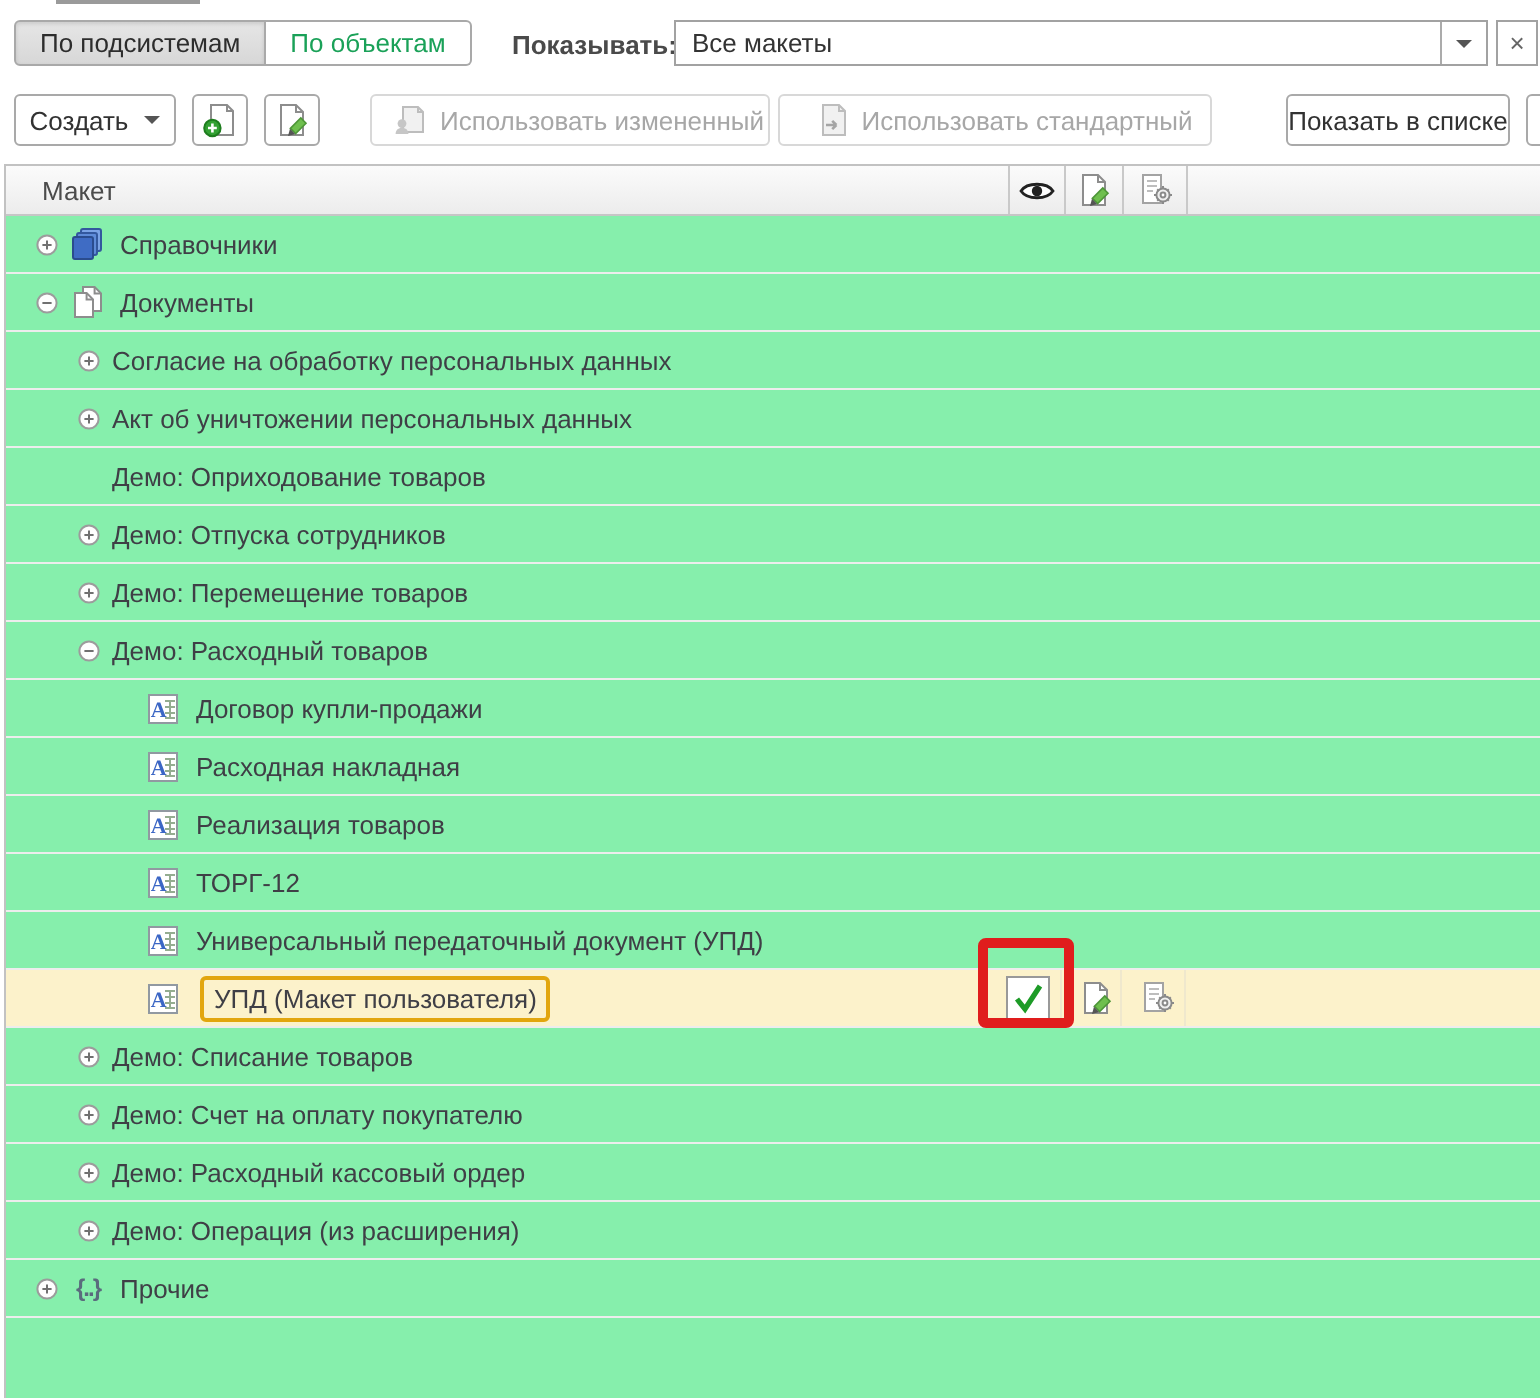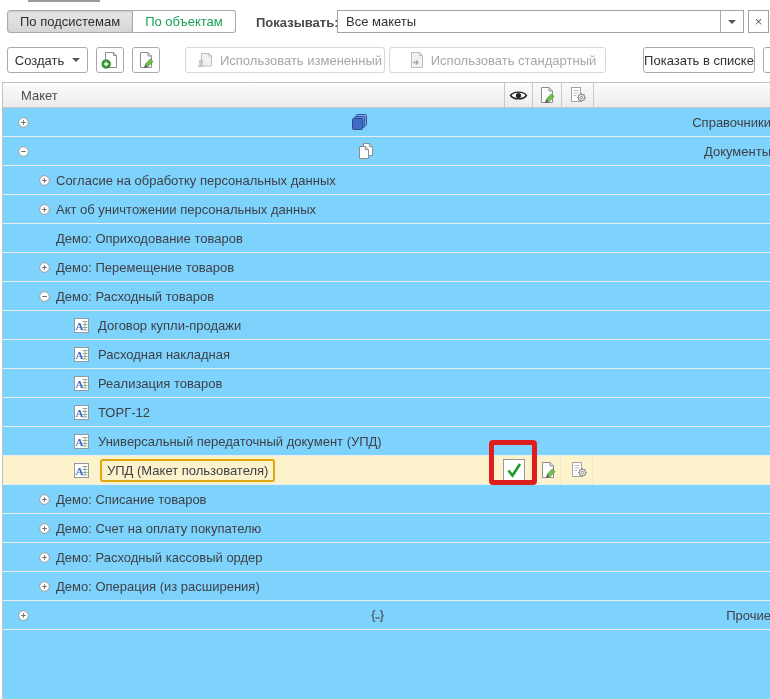--- a/index.html
+++ b/index.html
@@ -28,32 +28,32 @@
   .btn-add{left:96px;}
   .btn-edit{left:132px;}
   .btn-disabled{border-color:#d8d8d8;color:#a7a7a7;justify-content:center;padding-left:8px;}
   .btn-use-modified{left:185px;width:200px;}
   .btn-use-standard{left:389px;width:217px;}
   .btn-show-list{left:643px;width:112px;}
   .btn-partial{left:763px;width:20px;border-radius:3px 0 0 3px;}
   .caret-gap{margin-left:2px;}
   .icon-box{display:flex;align-items:center;justify-content:center;}
   
-  .table{position:absolute;left:2px;top:82px;width:768px;bottom:0;border-left:1px solid #c2c2c2;background:#7dd3fc;}
+  .table{position:absolute;left:2px;top:82px;width:768px;bottom:0;border-left:1px solid #c2c2c2;background:#86efac;}
   .thead{height:26px;box-sizing:border-box;background:linear-gradient(#fbfbfb,#ececec);border-top:1px solid #c2c2c2;border-bottom:1px solid #c6c6c6;display:flex;align-items:stretch;}
   .th{display:flex;align-items:center;box-sizing:border-box;}
   .th-main{width:501px;padding-left:18px;color:#4b4b4b;}
   .th-ic{border-left:1px solid #c9c9c9;justify-content:center;}
   .th-ic-0{width:28px;}
   .th-ic-1{width:29px;}
   .th-ic-2{width:32px;}
   .th-rest{flex:1;border-left:1px solid #c9c9c9;}
   
   .trow{height:29px;box-sizing:border-box;display:flex;align-items:center;border-bottom:1px solid #ededed;position:relative;}
-  .lvl0{padding-left:15px;justify-content:space-between;}
+  .lvl0{padding-left:15px;}
   .lvl1{padding-left:36px;}
   .lvl1.noexp{padding-left:53px;}
   .lvl2{padding-left:69px;}
   .exp{width:11px;height:11px;flex:none;display:flex;margin-right:6px;}
   .ticon{width:18px;height:18px;flex:none;display:flex;align-items:center;justify-content:center;margin-right:7px;}
   .lvl2 .ticon{margin-right:8px;}
   .tlabel{white-space:nowrap;}
   .braces{color:#5a6b7d;font-size:12px;letter-spacing:-1px;font-weight:bold;}
   .sel{background:#fcf2cb;}
   .focusbox{border:2px solid #e2a60e;border-radius:3px;padding:2px 5px;margin-left:2px;background:#fcf2cb;}
@@ -227,20 +227,29 @@
       <div class="trow lvl1 noexp">
         <span class="tlabel">Демо: Оприходование товаров</span>
       </div>
       <div class="trow lvl1">
         <span class="exp">
           <svg width="11" height="11" viewBox="0 0 11 11">
             <circle cx="5.5" cy="5.5" r="4.8" fill="#fefefe" stroke="#9c9c9c"></circle>
             <path d="M3.2 5.5h4.6M5.5 3.2v4.6" stroke="#707070" fill="none"></path>
           </svg>
         </span>
+        <span class="tlabel">Демо: Отпуска сотрудников</span>
+      </div>
+      <div class="trow lvl1">
+        <span class="exp">
+          <svg width="11" height="11" viewBox="0 0 11 11">
+            <circle cx="5.5" cy="5.5" r="4.8" fill="#fefefe" stroke="#9c9c9c"></circle>
+            <path d="M3.2 5.5h4.6M5.5 3.2v4.6" stroke="#707070" fill="none"></path>
+          </svg>
+        </span>
         <span class="tlabel">Демо: Перемещение товаров</span>
       </div>
       <div class="trow lvl1">
         <span class="exp">
           <svg width="11" height="11" viewBox="0 0 11 11">
             <circle cx="5.5" cy="5.5" r="4.8" fill="#fefefe" stroke="#9c9c9c"></circle>
             <path d="M3.2 5.5h4.6" stroke="#707070" fill="none"></path>
           </svg>
         </span>
         <span class="tlabel">Демо: Расходный товаров</span>

